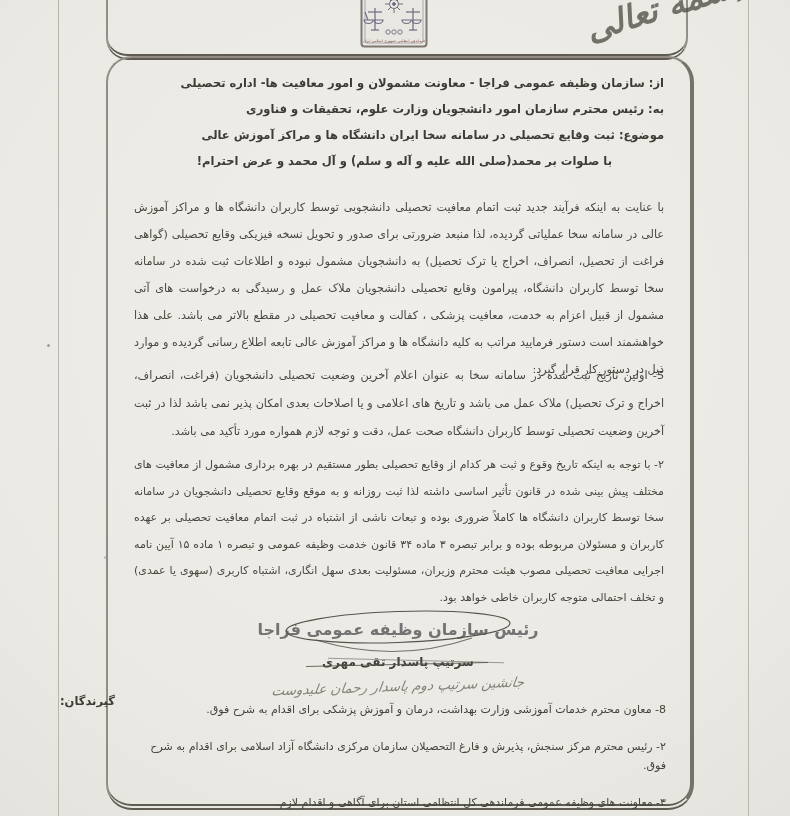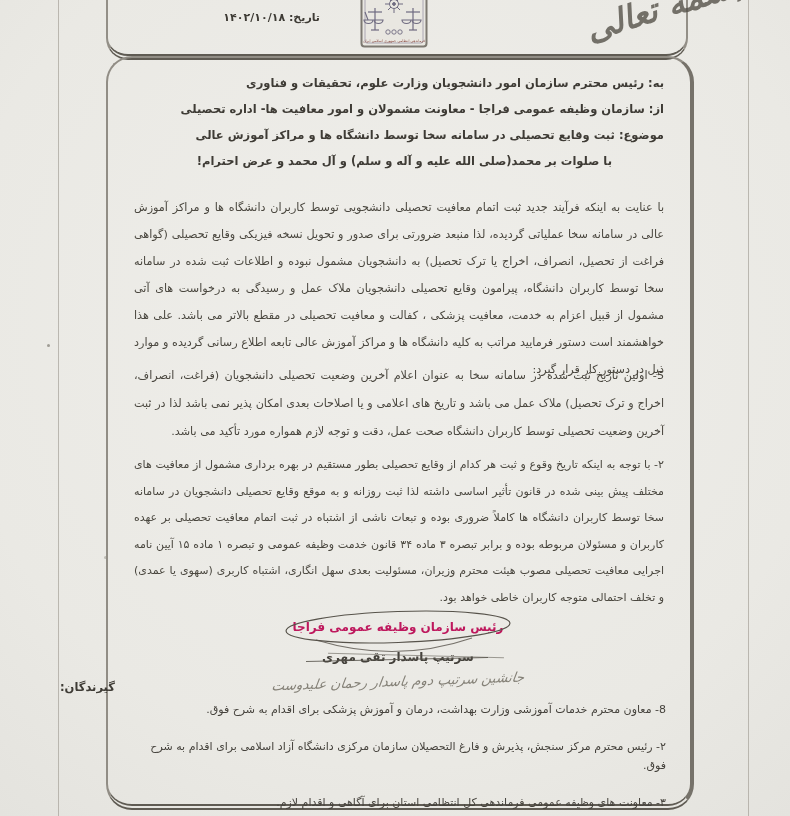--- a/index.html
+++ b/index.html
@@ -45,53 +45,52 @@
   .blk{position:absolute;right:26px;left:26px;direction:rtl;}
   .meta{top:12px;font-size:11.5px;font-weight:bold;line-height:26px;color:#3e3b35;text-align:right;}
   .meta .salawat{padding-right:52px;}
   .para{font-size:11.2px;line-height:27px;text-align:justify;text-justify:inter-word;color:#4a473f;}
   .p1{top:136px;}
   .i1{top:304px;line-height:28px;}
   .i2{top:394px;line-height:26.5px;font-size:11px;}
 
   
   .sig{position:absolute;left:140px;top:556px;width:300px;text-align:center;direction:rtl;}
-  .sig-title{position:relative;font-size:12px;font-weight:bold;color:#be185d;padding-top:6px;}
+  .sig-title{position:relative;font-size:16px;font-weight:bold;color:#737373;padding-top:6px;}
   .sig-oval{position:absolute;left:28px;top:-6px;pointer-events:none;}
   .sig-name{position:relative;display:inline-block;margin-top:16px;font-size:12px;font-weight:bold;color:#44413b;}
   .strike{position:absolute;height:0;border-top:1.4px solid #57534b;opacity:.85;}
   .strike.s1{left:-16px;right:-14px;top:9px;transform:rotate(-1.2deg);}
   .strike.s2{left:6px;right:-30px;top:5px;transform:rotate(1.5deg);opacity:.55;}
   .sig-hand{
     margin-top:8px;font-size:13.5px;color:#6b675c;opacity:.8;
     transform:rotate(-2deg) skewX(-10deg);font-style:italic;letter-spacing:1px;white-space:nowrap;
   }
 
   
   .recipients-label{
-    position:absolute;left:60px;top:680px;direction:rtl;
+    position:absolute;left:60px;top:694px;direction:rtl;
     font-size:11.5px;font-weight:bold;color:#3e3b35;
   }
   .recipients{position:absolute;left:130px;top:700px;width:536px;direction:rtl;text-align:right;}
   .recipients .rcpt{font-size:11px;line-height:19px;color:#45423c;margin-bottom:18px;}
   .recipients .rcpt:nth-child(2){padding-right:0px;}
 </style>
 </head>
 <body>
 
 <div class="page">
 
   <div class="margin-line left"></div>
   <div class="margin-line right"></div>
   <div class="speck" style="left:47px;top:344px;"></div>
   <div class="speck" style="left:104px;top:556px;opacity:.35;"></div>
 
   <div class="header-box">
     <div class="date-block">
-      <div>تاریخ: ۱۴۰۲/۱۰/۱۸</div>
     </div>
   </div>
 
   <div class="emblem">
     <svg width="68" height="58" viewBox="0 0 68 58">
       <rect x="1.5" y="1.5" width="65" height="55" rx="3" fill="#e9e7e1" stroke="#7d7971" stroke-width="2"></rect>
       <rect x="5" y="5" width="58" height="48" rx="2" fill="none" stroke="#9b97a6" stroke-width="0.8"></rect>
 
       <g stroke="#6f6b80" stroke-width="1">
         <circle cx="34" cy="14" r="4.5" fill="none"></circle>
@@ -131,23 +130,23 @@
 
       <text x="34" y="51.5" text-anchor="middle" font-size="3.6" fill="#8a4a42">فرماندهی انتظامی جمهوری اسلامی ایران</text>
     </svg>
   </div>
 
   <div class="besmeleh">بسمه تعالی</div>
 
   <div class="main-box">
 
     <div class="blk meta">
+      <div>از: سازمان وظیفه عمومی فراجا - معاونت مشمولان و امور معافیت ها- اداره تحصیلی</div>
       <div>به: رئیس محترم سازمان امور دانشجویان وزارت علوم، تحقیقات و فناوری</div>
-      <div>از: سازمان وظیفه عمومی فراجا - معاونت مشمولان و امور معافیت ها- اداره تحصیلی</div>
-      <div>موضوع: ثبت وقایع تحصیلی در سامانه سخا توسط دانشگاه ها و مراکز آموزش عالی</div>
+      <div>موضوع: ثبت وقایع تحصیلی در سامانه سخا ایران دانشگاه ها و مراکز آموزش عالی</div>
       <div class="salawat">با صلوات بر محمد(صلی الله علیه و آله و سلم) و آل محمد و عرض احترام!</div>
     </div>
 
     <div class="blk para p1">با عنایت به اینکه فرآیند جدید ثبت اتمام معافیت تحصیلی دانشجویی توسط کاربران دانشگاه ها و مراکز آموزش عالی در سامانه سخا عملیاتی گردیده، لذا منبعد ضرورتی برای صدور و تحویل نسخه فیزیکی وقایع تحصیلی (گواهی فراغت از تحصیل، انصراف، اخراج یا ترک تحصیل) به دانشجویان مشمول نبوده و اطلاعات ثبت شده در سامانه سخا توسط کاربران دانشگاه، پیرامون وقایع تحصیلی دانشجویان ملاک عمل و رسیدگی به درخواست های آتی مشمول از قبیل اعزام به خدمت، معافیت پزشکی ، کفالت و معافیت تحصیلی در مقطع بالاتر می باشد. علی هذا خواهشمند است دستور فرمایید مراتب به کلیه دانشگاه ها و مراکز آموزش عالی تابعه اطلاع رسانی گردیده و موارد ذیل در دستور کار قرار گیرد:</div>
     <div class="blk para i1">5- اولین تاریخ ثبت شده در سامانه سخا به عنوان اعلام آخرین وضعیت تحصیلی دانشجویان (فراغت، انصراف، اخراج و ترک تحصیل) ملاک عمل می باشد و تاریخ های اعلامی و یا اصلاحات بعدی امکان پذیر نمی باشد لذا در ثبت آخرین وضعیت تحصیلی توسط کاربران دانشگاه صحت عمل، دقت و توجه لازم همواره مورد تأکید می باشد.</div>
     <div class="blk para i2">۲- با توجه به اینکه تاریخ وقوع و ثبت هر کدام از وقایع تحصیلی بطور مستقیم در بهره برداری مشمول از معافیت های مختلف پیش بینی شده در قانون تأثیر اساسی داشته لذا ثبت روزانه و به موقع وقایع تحصیلی دانشجویان در سامانه سخا توسط کاربران دانشگاه ها کاملاً ضروری بوده و تبعات ناشی از اشتباه در ثبت اتمام معافیت تحصیلی بر عهده کاربران و مسئولان مربوطه بوده و برابر تبصره ۳ ماده ۳۴ قانون خدمت وظیفه عمومی و تبصره ۱ ماده ۱۵ آیین نامه اجرایی معافیت تحصیلی مصوب هیئت محترم وزیران، مسئولیت بعدی سهل انگاری، اشتباه کاربری (سهوی یا عمدی) و تخلف احتمالی متوجه کاربران خاطی خواهد بود.</div>
 
     <div class="sig">
       <div class="sig-title">
         <svg class="sig-oval" width="244" height="52" viewBox="0 0 244 52">

